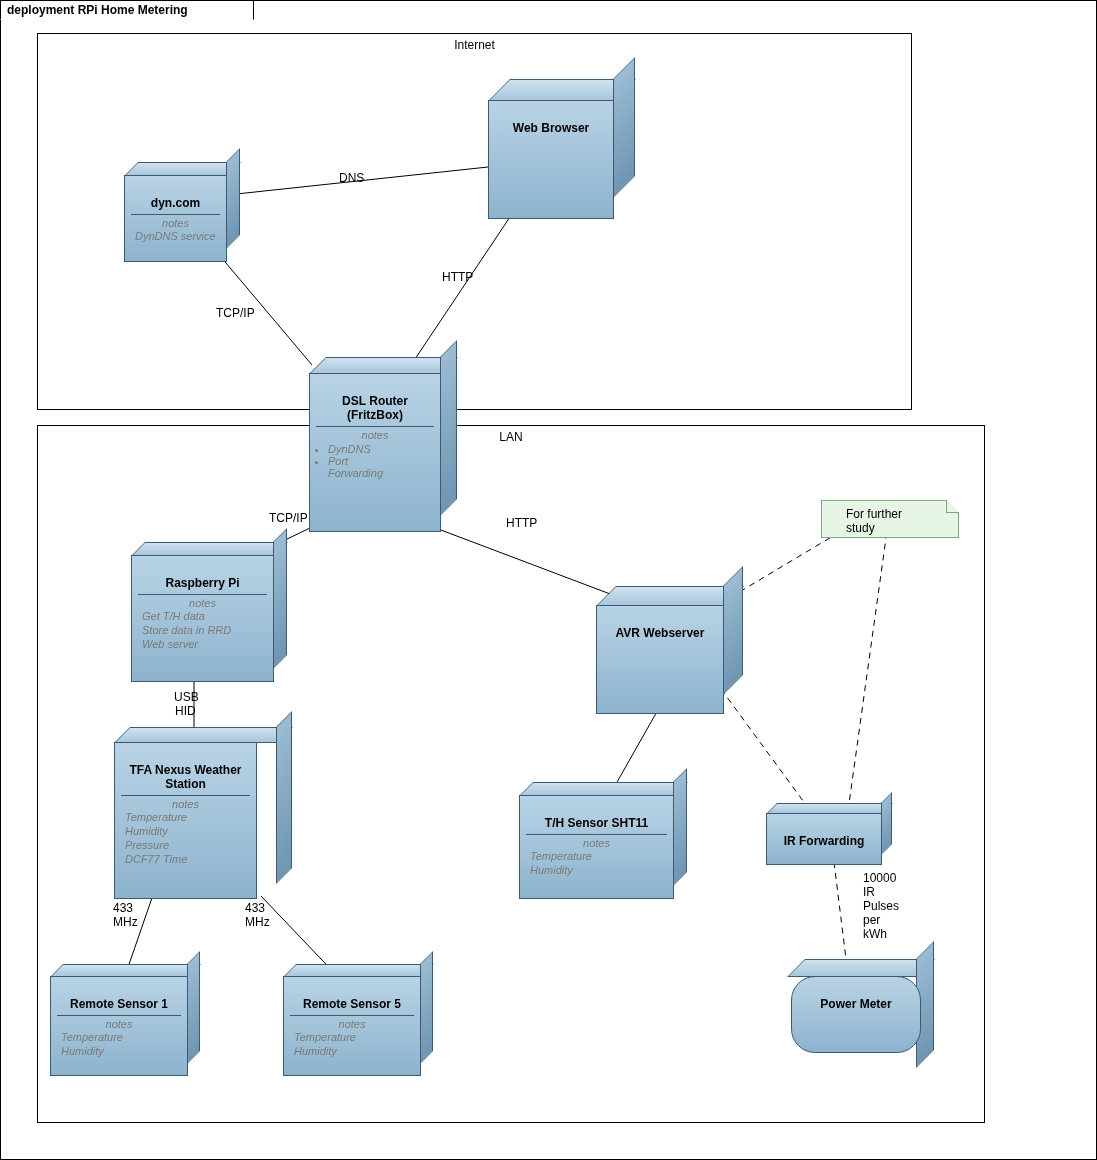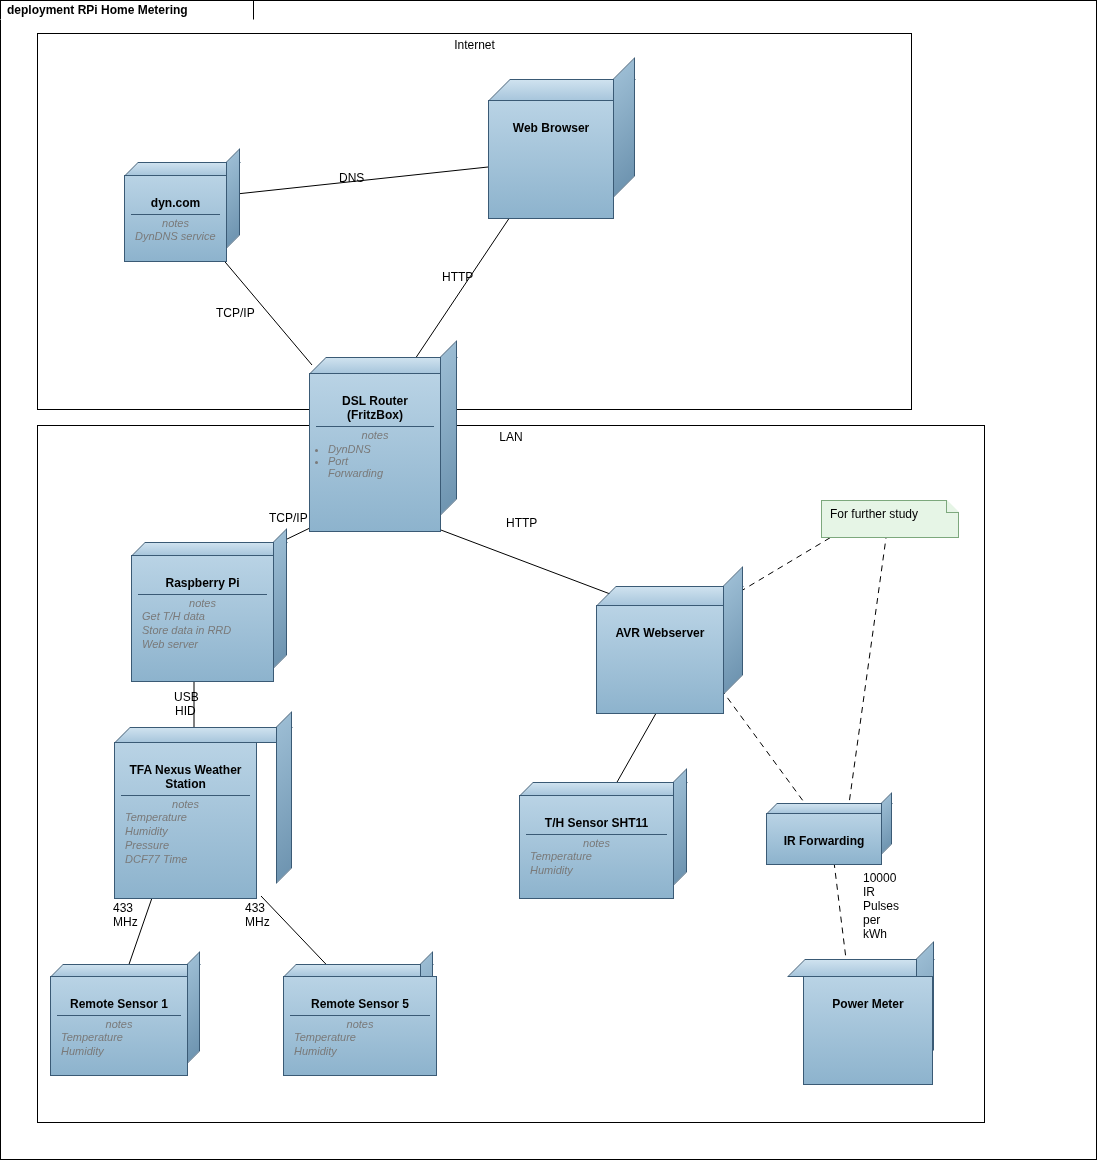--- a/index.html
+++ b/index.html
@@ -14,21 +14,21 @@
   .node .title { font:bold 12px Arial; text-align:center; padding:20px 4px 2px 4px; }
   .node .sep { margin:2px 6px 0 6px; border-top:1px solid #3a5a75; }
   .node .notes-hd { font:italic 11px Arial; color:#7a7a7a; text-align:center; margin-top:2px; }
   .node .notes { font:italic 11px Arial; color:#7a7a7a; padding:0 10px; line-height:14px; }
   .node ul { margin:2px 0 0 18px; padding:0; }
   .node li { font:italic 11px Arial; color:#7a7a7a; }
   .label { position:absolute; font:12px Arial; white-space:pre; z-index:9; }
   .uml-note { position:absolute; background:#e6f5e6; border:1px solid #7da87d; box-sizing:border-box; z-index:10; }
   .uml-note .fold { position:absolute; right:-1px; top:-1px; width:12px; height:12px; background:#e6f5e6; border-left:1px solid #7da87d; border-bottom:1px solid #7da87d; }
   .uml-note .fold::after { content:""; position:absolute; right:0; top:0; border-style:solid; border-width:0 12px 12px 0; border-color:transparent #fff transparent transparent; }
-  .uml-note .txt { font:12px Arial; padding:6px 8px; }
+  .uml-note .txt { font:12px Arial; padding:6px 24px; }
   svg.lines { position:absolute; left:0; top:0; width:1097px; height:1160px; z-index:6; pointer-events:none; }
 </style>
 </head>
 <body>
 
 <div class="canvas">
 
   <div class="frame-tab" style="left:-1px; top:-1px; width:240px;">
     <span>deployment RPi Home Metering</span>
   </div>
@@ -151,21 +151,21 @@
       <div class="sep"></div>
       <div class="notes-hd">notes</div>
       <div class="notes">Temperature</div>
       <div class="notes">Humidity</div>
     </div>
   </div>
 
   <div class="node" style="left:282px; top:963px; width:152px; height:112px;">
     <div class="top" style="left:0; top:0; width:138px; height:13px; transform:skewX(-45deg); transform-origin:bottom left;"></div>
     <div class="side" style="left:137px; top:0; width:13px; height:100px; transform:skewY(-45deg); transform-origin:top left;"></div>
-    <div class="face" style="left:0; top:12px; width:154px; height:100px;">
+    <div class="face" style="left:0; top:12px; width:138px; height:100px;">
       <div class="title">Remote Sensor 5</div>
       <div class="sep"></div>
       <div class="notes-hd">notes</div>
       <div class="notes">Temperature</div>
       <div class="notes">Humidity</div>
     </div>
   </div>
 
   <div class="node" style="left:595px; top:585px; width:150px; height:128px;">
     <div class="top" style="left:0; top:0; width:128px; height:20px; transform:skewX(-45deg); transform-origin:bottom left;"></div>
@@ -191,18 +191,18 @@
     <div class="top" style="left:0; top:0; width:116px; height:11px; transform:skewX(-45deg); transform-origin:bottom left;"></div>
     <div class="side" style="left:115px; top:0; width:11px; height:52px; transform:skewY(-45deg); transform-origin:top left;"></div>
     <div class="face" style="left:0; top:10px; width:116px; height:52px;">
       <div class="title">IR Forwarding</div>
     </div>
   </div>
 
   <div class="node" style="left:786px; top:958px; width:150px; height:126px;">
     <div class="top" style="left:0; top:0; width:130px; height:18px; transform:skewX(-45deg); transform-origin:bottom left;"></div>
     <div class="side" style="left:129px; top:0; width:18px; height:109px; transform:skewY(-45deg); transform-origin:top left;"></div>
-    <div class="face" style="left:16px; top:17px; width:130px; height:109px;">
+    <div class="face" style="left:4px; top:17px; width:130px; height:77px;border-radius:24px;">
       <div class="title">Power Meter</div>
     </div>
   </div>
 
 </div>
 
 </body></html>

